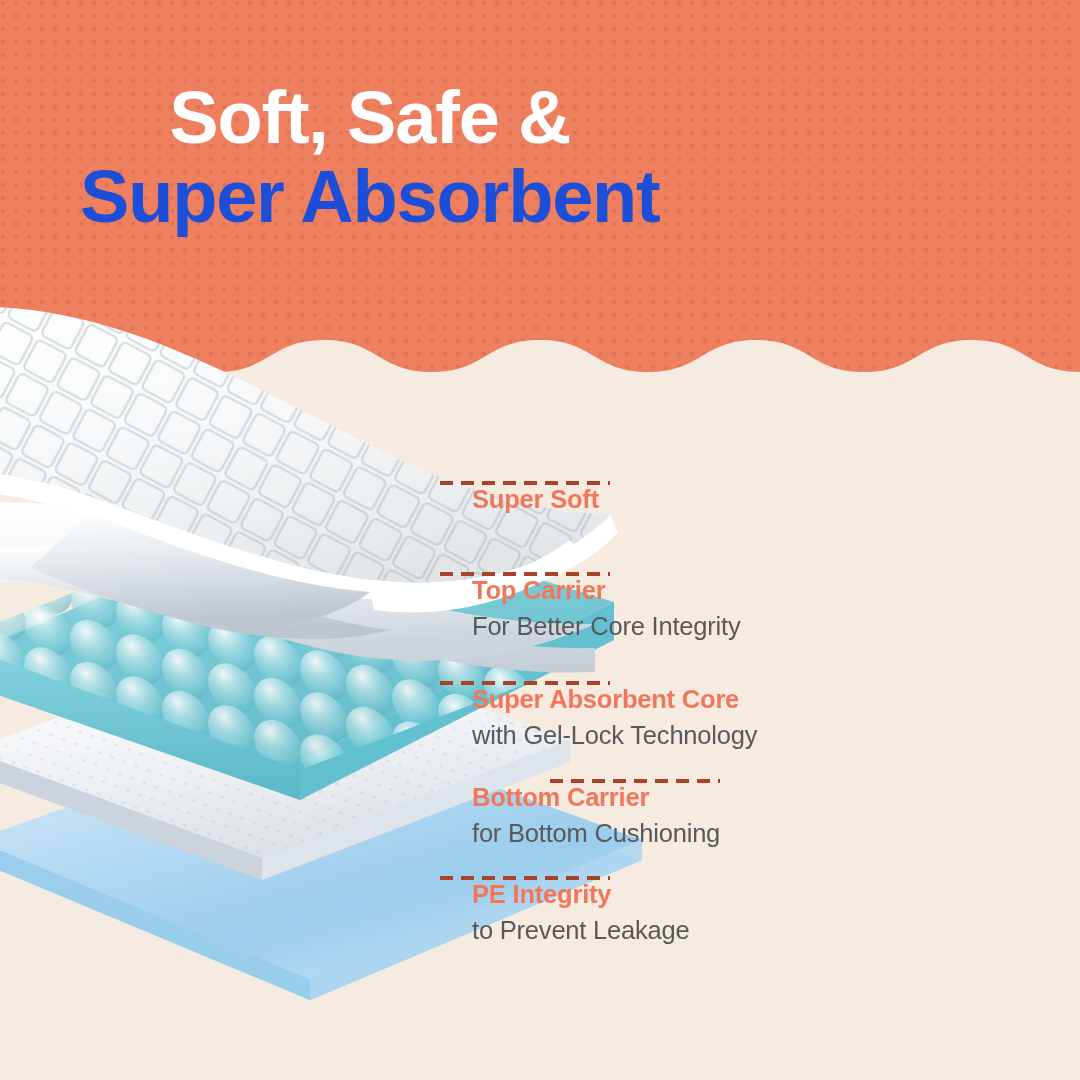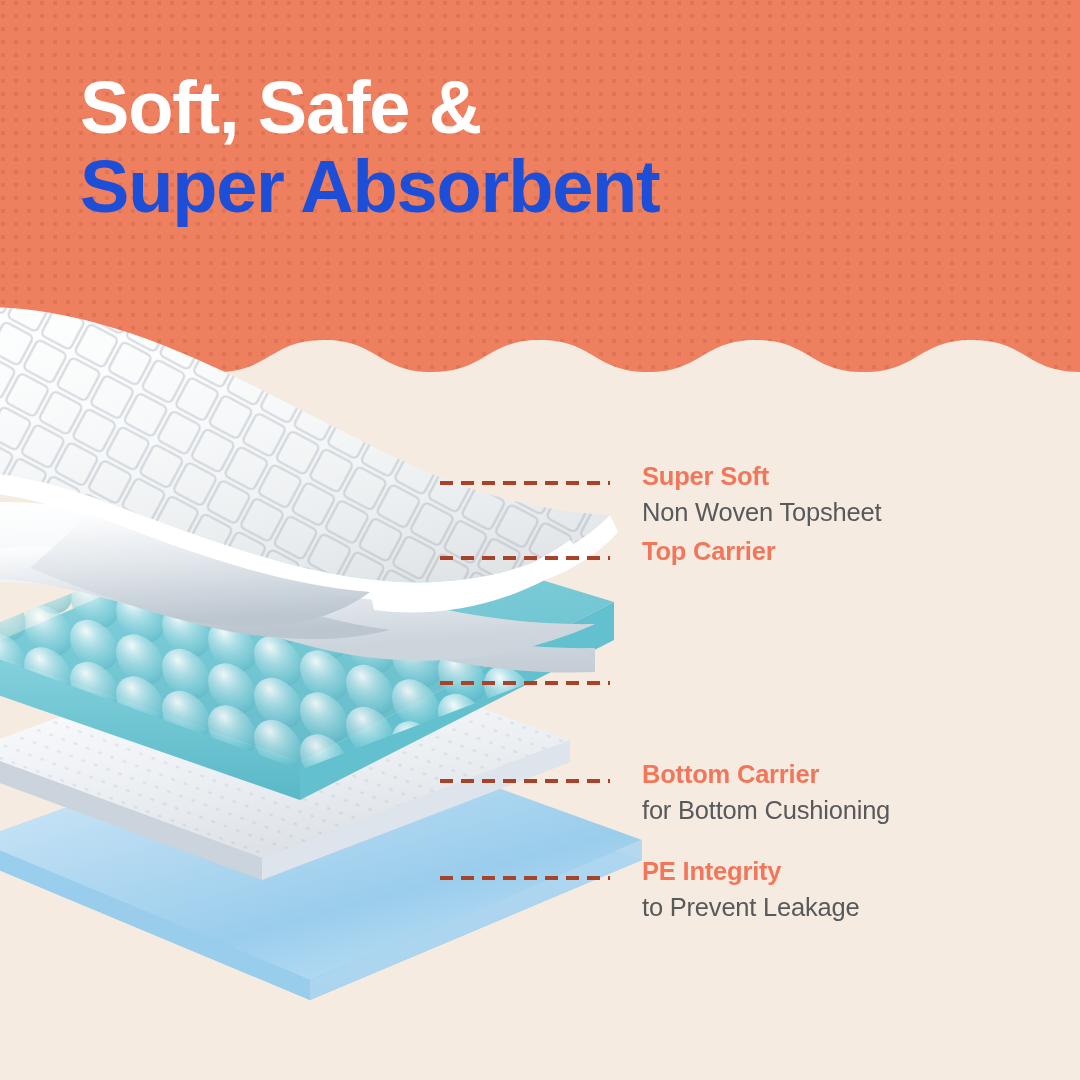--- a/index.html
+++ b/index.html
@@ -20,53 +20,53 @@
   }
   #header-dots{
     position:absolute;left:0;top:0;width:1080px;height:400px;
     background-image:radial-gradient(circle at 3px 3px, rgba(150,60,40,.17) 2.1px, transparent 2.4px);
     background-size:13px 13px;
   }
   #wave-svg{position:absolute;left:0;top:0;width:1080px;height:400px;}
 
   
   #headline{
-    position:absolute;left:80px;top:72px;z-index:6;
-    line-height:.96;letter-spacing:-1.2px;
+    position:absolute;left:80px;top:82px;z-index:6;
+    line-height:.96;letter-spacing:-1.2px;text-align:center;
   }
   .hl{
     display:block;font-size:74px;font-weight:bold;white-space:nowrap;
   }
   #hl-1{color:#FFFFFF;}
   #hl-2{color:#1d4ed8;margin-top:8px;}
 
   
   #artwork{position:absolute;left:-30px;top:300px;width:700px;height:790px;z-index:4;}
 
   
   #callouts{position:absolute;left:0;top:0;width:1080px;height:1080px;z-index:8;}
-  .callout{position:absolute;left:440px;display:flex;align-items:flex-start;}
+  .callout{position:absolute;left:440px;display:flex;align-items:flex-start;flex-direction:column;}
   .lead{
     width:170px;height:4px;margin-top:19px;flex:0 0 auto;
     background-image:linear-gradient(to right,#A8432A 0,#A8432A 13px,transparent 13px,transparent 21px);
     background-size:21px 4px;background-repeat:repeat-x;
   }
   .ctext{margin-left:32px;}
   .ctitle{
     font-size:25.5px;font-weight:bold;color:#F2775A;
     letter-spacing:-.2px;line-height:1.12;white-space:nowrap;
   }
   .csub{
     font-size:25.5px;font-weight:normal;color:#58595B;
     letter-spacing:-.2px;line-height:1.12;margin-top:7px;white-space:nowrap;
   }
   #c0{top:462px;}
-  #c1{top:537px;}
+  #c1{top:553px;}
   #c2{top:662px;}
-  #c3{top:760px;}
+  #c3{top:760px;align-items:flex-end;}
   #c4{top:857px;}
 </style>
 </head>
 <body>
 
 <div id="stage">
 
   <div id="header-band">
     <div id="header-orange"></div>
     <div id="header-dots"></div>
@@ -366,33 +366,37 @@
       <path d="M400,292 C 470,300 545,280 600,240 L612,256 C 556,300 476,320 404,310 Z" fill="#FFFFFF"></path>
     </g>
   </svg>
 
   <div id="callouts">
 
     <div class="callout" id="c0">
       <div class="lead"></div>
       <div class="ctext">
         <div class="ctitle">Super Soft</div>
-        <div class="csub">Non Woven Topsheet</div>
       </div>
     </div>
 
     <div class="callout" id="c1">
       <div class="lead"></div>
       <div class="ctext">
         <div class="ctitle">Top Carrier</div>
+        <div class="csub">For Better Core Integrity</div>
       </div>
     </div>
 
     <div class="callout" id="c2">
       <div class="lead"></div>
+      <div class="ctext">
+        <div class="ctitle">Super Absorbent Core</div>
+        <div class="csub">with Gel-Lock Technology</div>
+      </div>
     </div>
 
     <div class="callout" id="c3">
       <div class="lead"></div>
       <div class="ctext">
         <div class="ctitle">Bottom Carrier</div>
         <div class="csub">for Bottom Cushioning</div>
       </div>
     </div>
 

